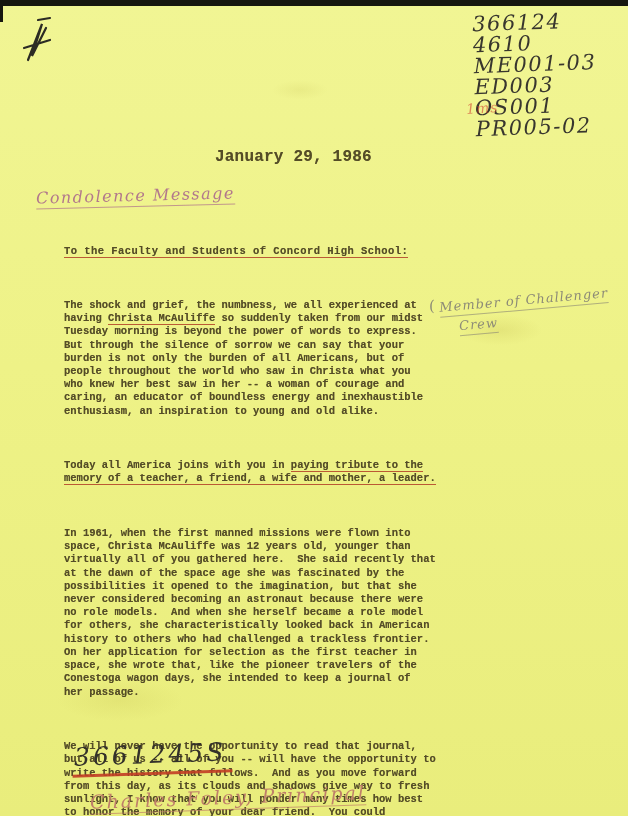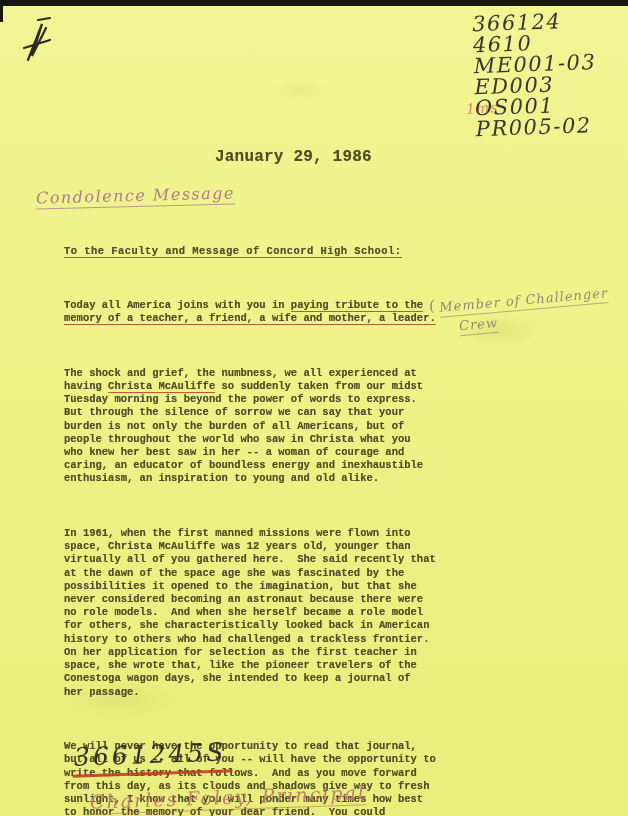--- a/index.html
+++ b/index.html
@@ -113,32 +113,32 @@
     <div><span class="code">PR005-02</span></div>
   </div>
 
   <div class="stamp">1ms</div>
 
   <div class="date typed">January 29, 1986</div>
 
   <div class="condolence">Condolence Message</div>
 
   <div class="letter typed">
-    <div class="heading"><span class="u-red">To the Faculty and Message of Concord High School:</span></div>
-    <p><span>Today all America joins with you in </span><span class="u-red">paying tribute to the</span><span>
-</span><span class="u-red">memory of a teacher, a friend, a wife and mother, a leader.</span></p>
+    <div class="heading"><span class="u-red">To the Faculty and Students of Concord High School:</span></div>
     <p><span>The shock and grief, the numbness, we all experienced at
 having </span><span class="u-red">Christa McAuliffe</span><span> so suddenly taken from our midst
 Tuesday morning is beyond the power of words to express.
 But through the silence of sorrow we can say that your
 burden is not only the burden of all Americans, but of
 people throughout the world who saw in Christa what you
 who knew her best saw in her -- a woman of courage and
 caring, an educator of boundless energy and inexhaustible
 enthusiasm, an inspiration to young and old alike.</span></p>
+    <p><span>Today all America joins with you in </span><span class="u-red">paying tribute to the</span><span>
+</span><span class="u-red">memory of a teacher, a friend, a wife and mother, a leader.</span></p>
     <p>In 1961, when the first manned missions were flown into
 space, Christa McAuliffe was 12 years old, younger than
 virtually all of you gathered here.  She said recently that
 at the dawn of the space age she was fascinated by the
 possibilities it opened to the imagination, but that she
 never considered becoming an astronaut because there were
 no role models.  And when she herself became a role model
 for others, she characteristically looked back in American
 history to others who had challenged a trackless frontier.
 On her application for selection as the first teacher in

